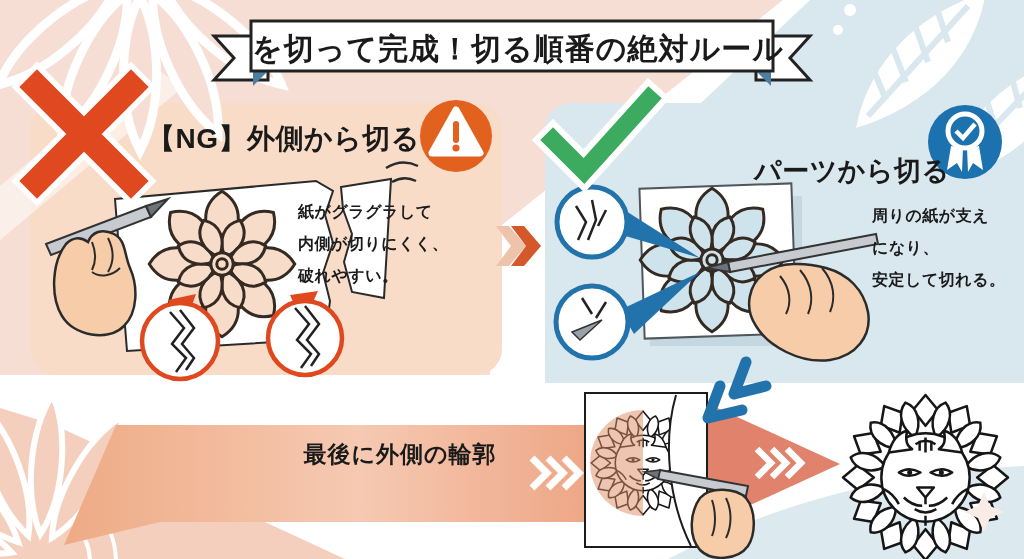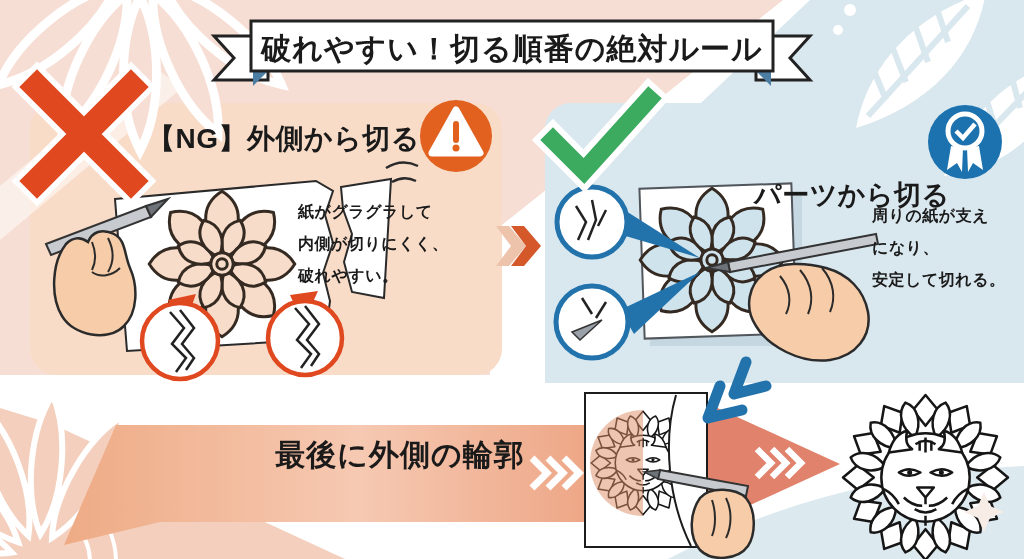--- a/index.html
+++ b/index.html
@@ -10,25 +10,25 @@
   .bg-pink{background:var(--bg-pink,#f7ded5);clip-path:polygon(0 0,783px 0,497px 229px,490px 375px,0 375px);}
   .bg-blue{background:var(--ok-bg,#d9e7ee);clip-path:polygon(810px 0,1024px 0,1024px 383px,545px 383px,545px 250px);}
   .panel{position:absolute;border-radius:26px;}
   .panel-ng{left:30px;top:103px;width:472px;height:272px;background:var(--ng-panel,#f9dcc8);}
   .panel-ok{left:545px;top:103px;width:465px;height:272px;background:var(--ok-panel,#d9e7ee);}
   .art{position:absolute;inset:0;width:1024px;height:559px;pointer-events:none;}
   .txt{position:absolute;font-weight:bold;letter-spacing:.5px;white-space:nowrap;}
   .title-text{left:252px;top:29px;width:520px;text-align:center;font-size:30px;letter-spacing:1px;}
   .ng-heading{left:147px;top:120px;font-size:28px;}
   .ok-heading1{left:641px;top:116px;font-size:27px;}
-  .ok-heading2{left:754px;top:153px;font-size:27px;margin-top:24px;}
+  .ok-heading2{left:754px;top:153px;font-size:27px;}
   .desc{font-size:16px;line-height:32px;}
   .ng-desc{left:298px;top:196px;}
   .ok-desc{left:872px;top:200px;}
-  .finish-text{left:235px;top:434px;width:330px;text-align:center;font-size:30px;line-height:41px;letter-spacing:1px;}
+  .finish-text{left:235px;top:434px;width:330px;text-align:center;font-size:23px;line-height:41px;letter-spacing:1px;}
 </style>
 </head>
 <body>
 
 <div class="stage">
 
   <div class="bg bg-pink"></div>
   <div class="bg bg-blue"></div>
 
   <div class="panel panel-ng"></div>
@@ -263,21 +263,21 @@
 
     <g>
       <path d="M214,36 L268,36 L268,80 L214,80 L234,58 Z" fill="#fff" stroke="#222" stroke-width="3"></path>
       <path d="M810,36 L756,36 L756,80 L810,80 L790,58 Z" fill="#fff" stroke="#222" stroke-width="3"></path>
       <path d="M253,70 L269,70 L253,86 Z" fill="var(--ribbon-fold,#4c7ea3)"></path>
       <path d="M771,70 L755,70 L771,86 Z" fill="var(--ribbon-fold,#4c7ea3)"></path>
       <rect x="251" y="21" width="522" height="50" fill="#fff" stroke="#222" stroke-width="3"></rect>
     </g>
   </svg>
 
-  <div class="txt title-text">破れやすい！切る順番の絶対ルール</div>
+  <div class="txt title-text">を切って完成！切る順番の絶対ルール</div>
 
   <div class="txt ng-heading">【NG】外側から切る</div>
   <div class="txt desc ng-desc">
     <div>紙がグラグラして</div>
     <div>内側が切りにくく、</div>
     <div>破れやすい。</div>
   </div>
 
   <div class="txt ok-heading2">パーツから切る</div>
   <div class="txt desc ok-desc">

